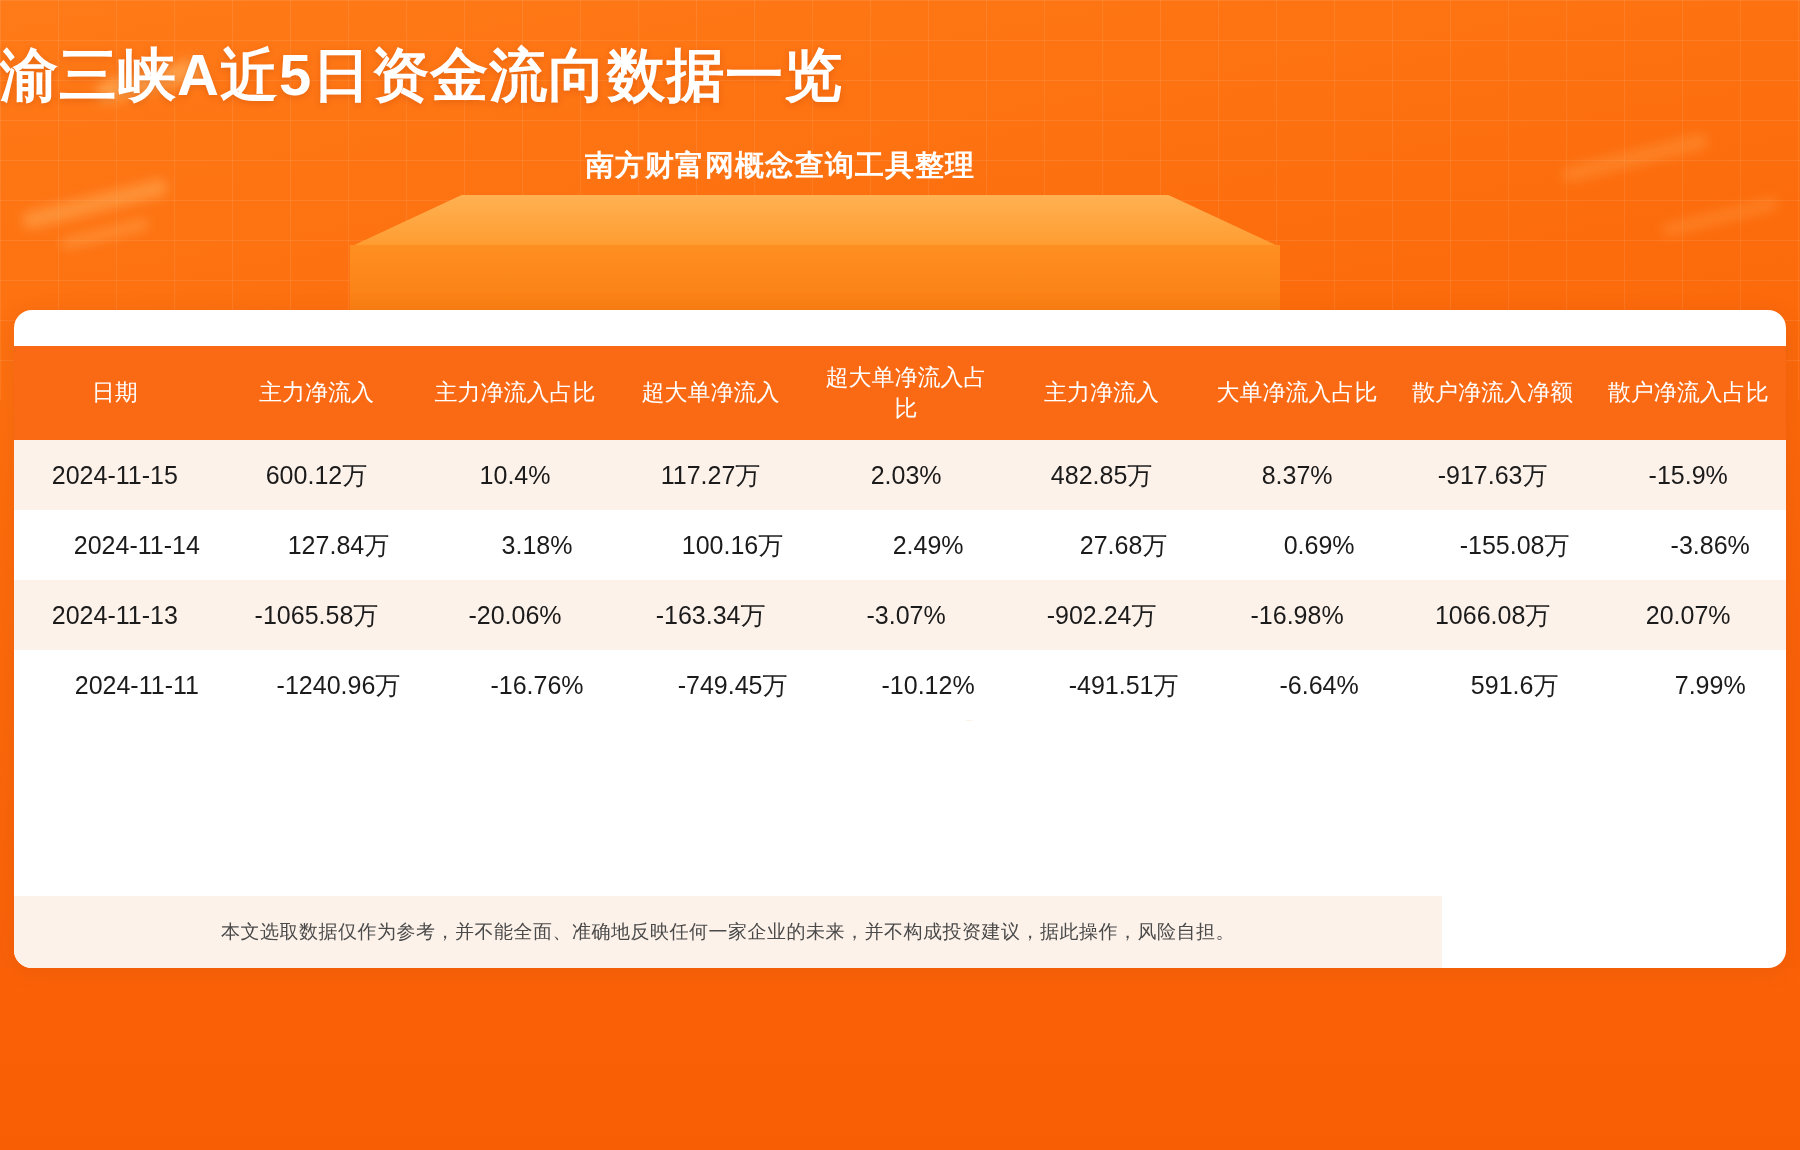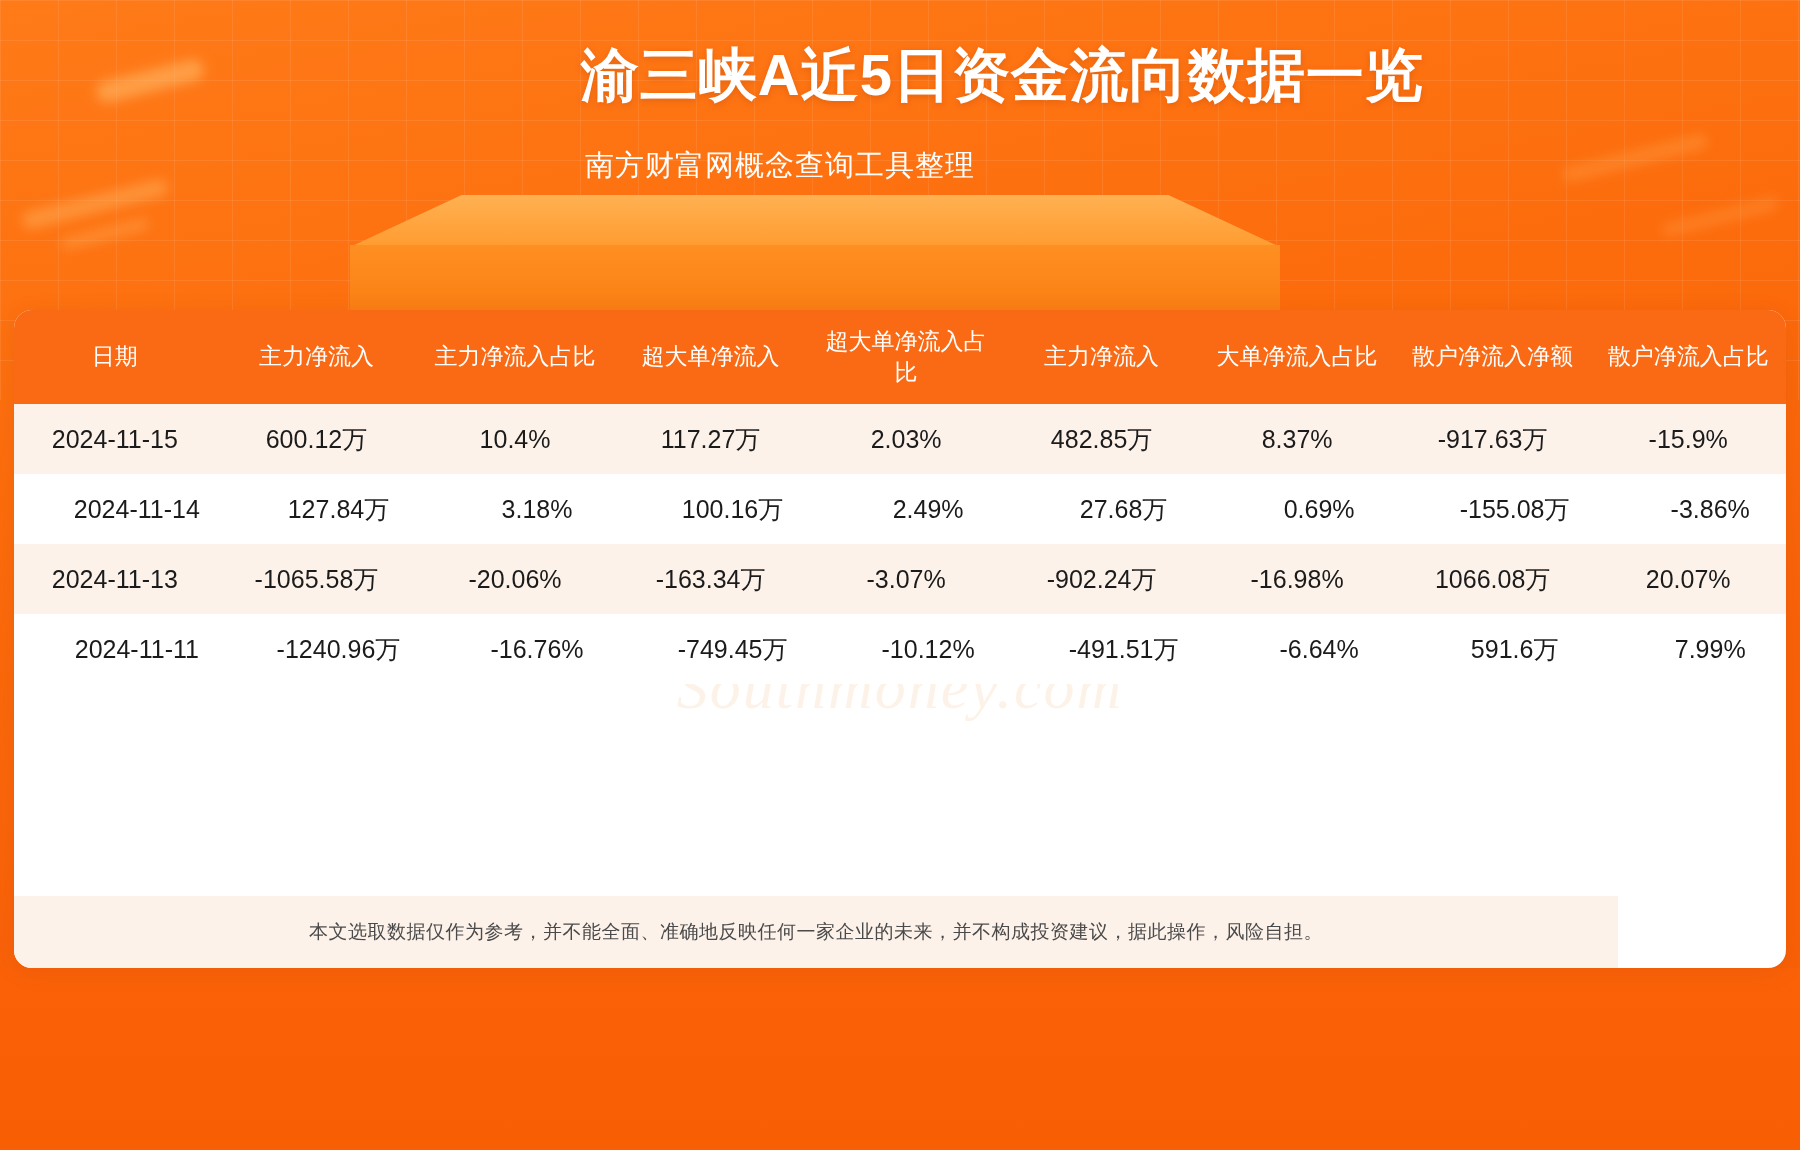--- a/index.html
+++ b/index.html
@@ -79,37 +79,37 @@
     clip-path: polygon(0% 0%, 90% 0%, 100% 100%, 0% 100%);
   }
   .pod.nub1 { left: 530px; top: 243px; width: 36px; height: 24px; background:#ff9a2e; border-radius:3px 3px 0 0;}
   .pod.nub2 { left: 455px; top: 238px; width: 42px; height: 20px; background:#ffa23c; border-radius:3px 3px 0 0;}
 
   
   .hero-title {
     position: absolute;
     left: 0; top: 42px;
     width: 1424px;
-    text-align: right;
+    text-align: left;
     color: #ffffff;
     font-size: 58px;
     font-weight: 700;
     letter-spacing: 1px;
     line-height: 1.15;
     text-shadow: 0 2px 6px rgba(160,50,0,0.25);
     z-index: 5;
   }
   .hero-sub {
     position: absolute;
     left: 0; top: 146px;
     width: 1560px;
     text-align: center;
     color: #ffffff;
     font-size: 29px;
-    font-weight: 400;
+    font-weight: 700;
     letter-spacing: 1px;
     z-index: 5;
   }
 
   
   .card {
     position: absolute;
     left: 14px;
     top: 310px;
     width: 1772px;
@@ -181,27 +181,27 @@
     margin-bottom: -6px;
   }
   .wm-en {
     font-family: "Liberation Serif", "DejaVu Serif", serif;
     font-style: italic;
     font-size: 62px;
     color: #f6d6b6;
     letter-spacing: 2px;
   }
 
-  .table-wrap { position: relative; z-index: 4; }
+  .table-wrap { position: relative; z-index: 4; margin-top: 36px; }
 
   
   .footer-note {
     position: absolute;
     left: 0; bottom: 0;
-    width: 1604px;
+    width: 1428px;
     height: 72px;
     display: flex;
     align-items: center;
     justify-content: center;
     background: #fdf2ea;
     color: #4a4a4a;
     font-size: 19px;
     letter-spacing: 0.5px;
     z-index: 7;
   }

